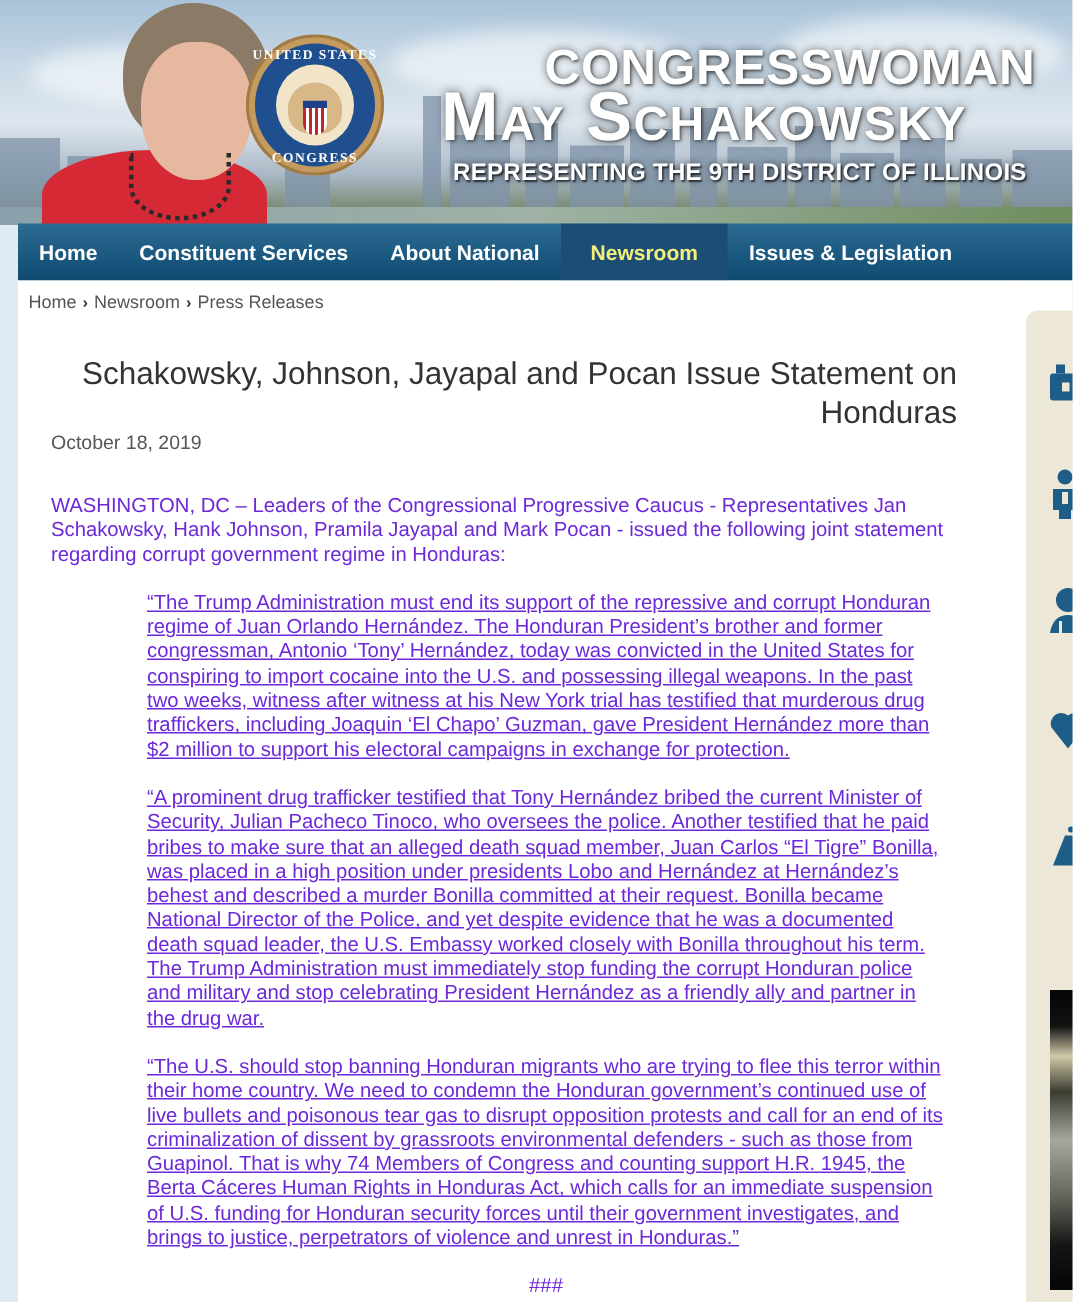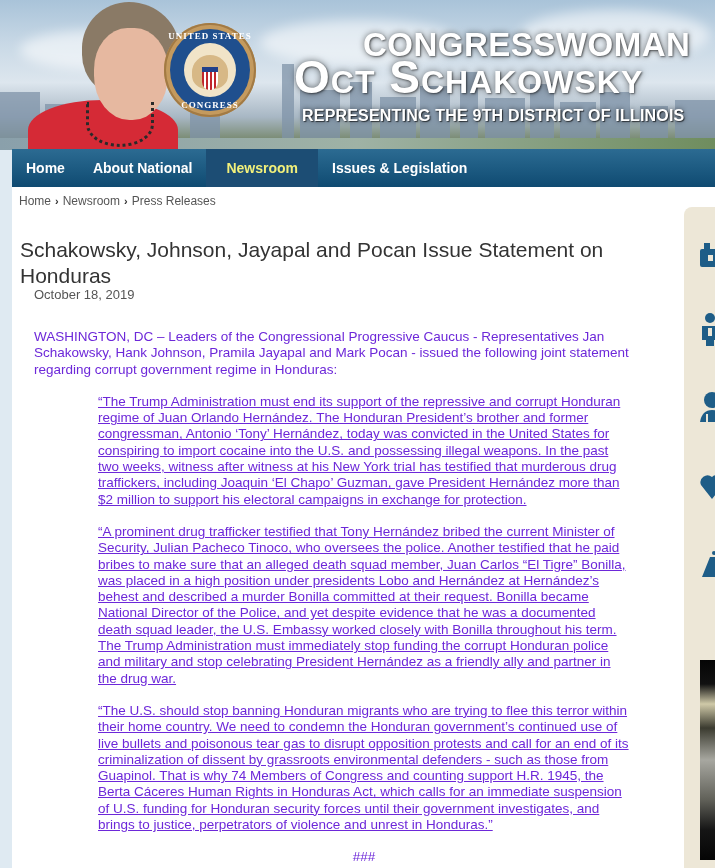--- a/index.html
+++ b/index.html
@@ -50,21 +50,21 @@
   }
   .nav-item.active { background:#1c4d74; color:#f2f07a; padding:0 20px; }
 
   
   .page {
     position:absolute; left:12px; top:187px; width:703px; height:681px; background:#fff;
   }
   .breadcrumb { position:absolute; left:7px; top:7px; font-size:12px; color:#555; white-space:nowrap; }
   .breadcrumb a { color:#555; text-decoration:none; cursor:pointer; }
   .breadcrumb .sep { font-size:11px; color:#333; margin:0 4px; font-weight:bold; }
-  .title { position:absolute; left:8px; top:50px; width:600px; font-size:21px; line-height:26px; color:#333; margin:0; font-weight:normal; }
+  .title { position:absolute; left:26px; top:50px; width:600px; font-size:21px; line-height:26px; color:#333; margin:0; font-weight:normal;text-align:right; }
   .date { position:absolute; left:22px; top:100px; font-size:13px; color:#555; }
   .body-text { position:absolute; left:22px; top:142px; width:610px; font-size:13.5px; line-height:16.3px; color:#6d28d9; }
   .body-text p { margin:0 0 13px 0; }
   .body-text blockquote { margin:0 0 13px 48px; width:564px; }
   .body-text blockquote p { margin:16px;text-decoration:underline; }
   .body-text blockquote + blockquote { margin-top:0; }
   .endmark { text-align:center; margin-left:48px; width:564px; }
 
   
   .sidebar {
@@ -110,26 +110,27 @@
   <div class="seal">
     <div class="ring"></div>
     <div class="inner"></div>
     <div class="eagle"></div>
     <div class="shield"></div>
     <div class="seal-top">UNITED STATES</div>
     <div class="seal-bottom">CONGRESS</div>
   </div>
 
   <div class="h-congresswoman">CONGRESSWOMAN</div>
-  <div class="h-name">Oct Schakowsky</div>
+  <div class="h-name">May Schakowsky</div>
   <div class="h-district">REPRESENTING THE 9TH DISTRICT OF ILLINOIS</div>
 </div>
 
 <nav class="nav">
   <div class="nav-item" style="padding-left:14px">Home</div>
+  <div class="nav-item">Constituent Services</div>
   <div class="nav-item">About National</div>
   <div class="nav-item active">Newsroom</div>
   <div class="nav-item">Issues &amp; Legislation</div>
 
 </nav>
 
 <main class="page">
   <div class="breadcrumb">
     <a>Home</a><span class="sep">›</span><a>Newsroom</a><span class="sep">›</span><a>Press Releases</a>
   </div>

